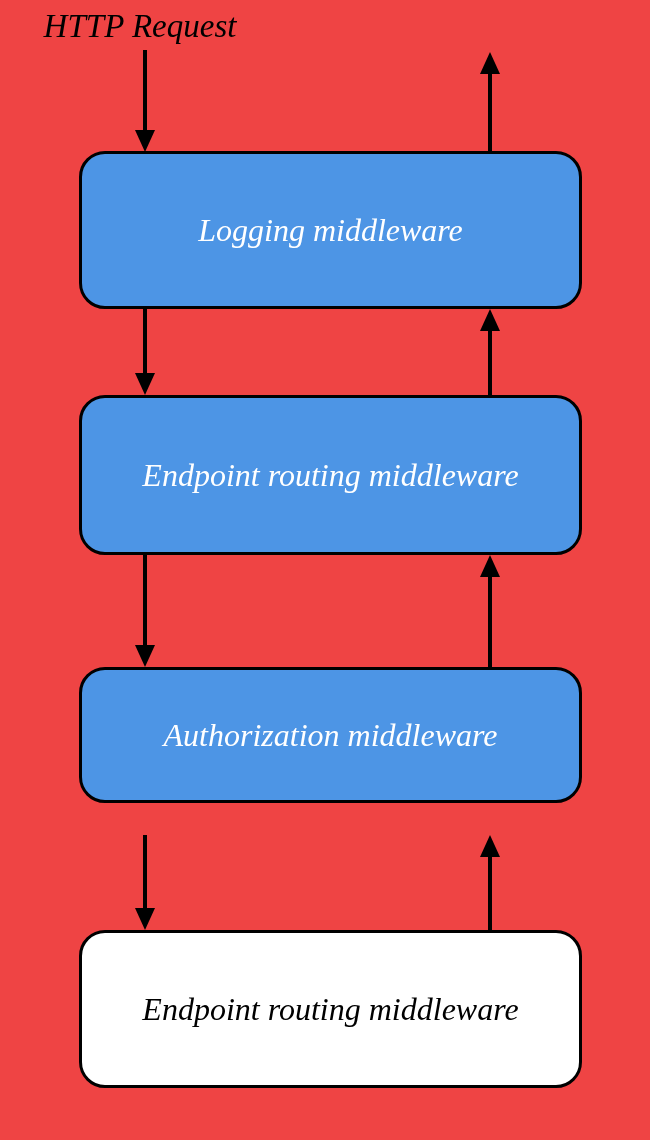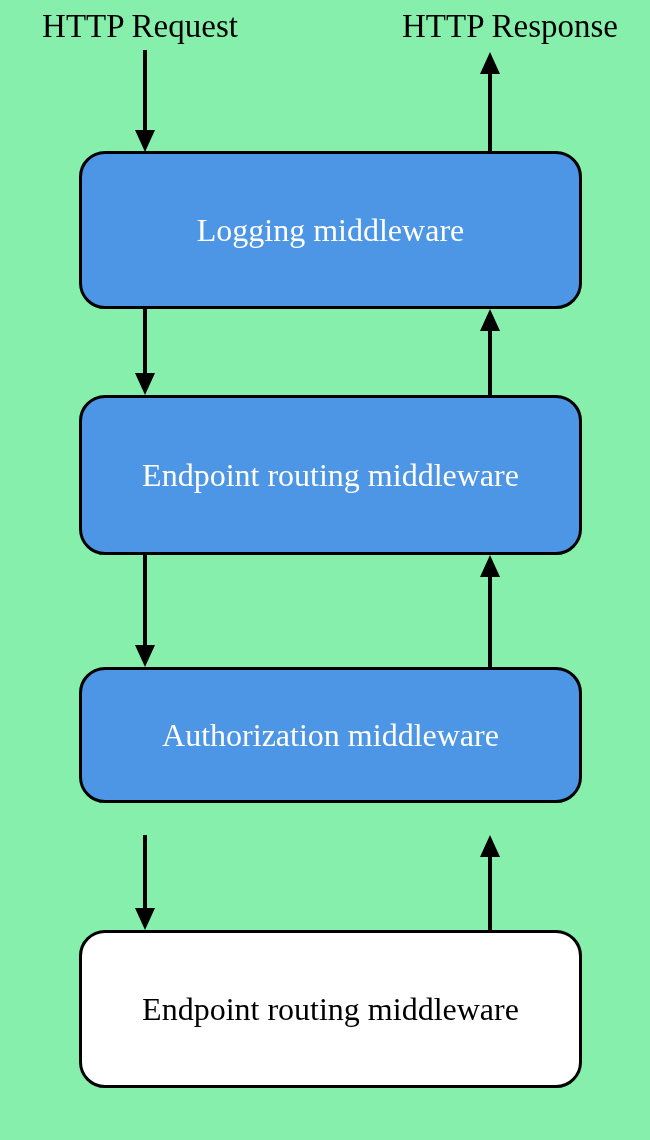--- a/index.html
+++ b/index.html
@@ -1,22 +1,23 @@
 <!DOCTYPE html>
 <html><head>
 <meta charset="utf-8">
 <style>
   html, body { margin: 0; padding: 0; background: #ffffff; }
   .canvas {
     position: relative;
     width: 650px;
     height: 1140px;
-    background: #86efac;
+    background: #ef4444;
     font-family: "Liberation Serif", "DejaVu Serif", serif;
     overflow: hidden;
+    font-style: italic;
   }
   .top-label {
     position: absolute;
     top: 8px;
     transform: translateX(-50%);
     font-size: 33px;
     color: #000000;
     white-space: nowrap;
   }
   .top-label.request  { left: 140px; }
@@ -57,21 +58,20 @@
   .head-down { border-top: 22px solid #000000; }
   .head-up   { border-bottom: 22px solid #000000; }
 </style>
 </head>
 <body>
 
 <div class="canvas">
 
   <div class="top-label request">HTTP Request</div>
 
-  <div class="top-label response">HTTP Response</div>
 
   <div>
     <div class="vline" style="left:143px; top:50px; height:82px;"></div>
     <div class="head-down" style="left:135px; top:130px;"></div>
   </div>
 
   <div>
     <div class="head-up" style="left:480px; top:52px;"></div>
     <div class="vline" style="left:488px; top:72px; height:79px;"></div>
   </div>

